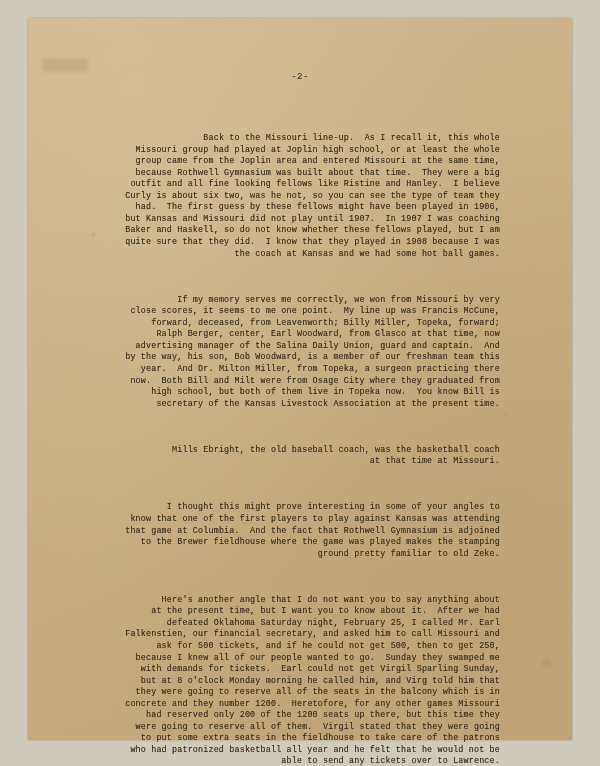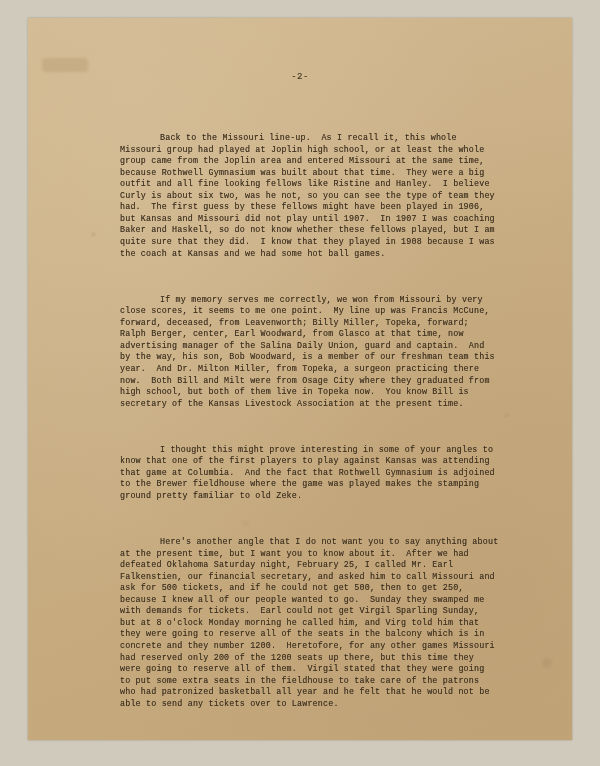--- a/index.html
+++ b/index.html
@@ -88,20 +88,21 @@
     line-height: 11.55px;
     color: #3e3120;
     letter-spacing: 0.18px;
     text-align: left;
     white-space: pre-wrap;
   }
   .para {
     margin: 0 0 11.5px 0;
     text-indent: 40px;
     white-space: pre-wrap;
+    text-align: right;
   }
   .para:last-child { margin-bottom: 0; }
   
   .body-text, .page-number {
     text-shadow: 0 0 0.6px rgba(62,49,32,0.55);
   }
 </style>
 </head>
 <body>
 
@@ -109,17 +110,18 @@
   <div class="page-sheet">
     <div class="grain"></div>
     <div class="blotch"></div>
     <div class="blotch2"></div>
 
     <div class="page-number">-2-</div>
 
     <div class="body-text">
       <p class="para">Back to the Missouri line-up.  As I recall it, this whole Missouri group had played at Joplin high school, or at least the whole group came from the Joplin area and entered Missouri at the same time, because Rothwell Gymnasium was built about that time.  They were a big outfit and all fine looking fellows like Ristine and Hanley.  I believe Curly is about six two, was he not, so you can see the type of team they had.  The first guess by these fellows might have been played in 1906, but Kansas and Missouri did not play until 1907.  In 1907 I was coaching Baker and Haskell, so do not know whether these fellows played, but I am quite sure that they did.  I know that they played in 1908 because I was the coach at Kansas and we had some hot ball games.</p>
       <p class="para">If my memory serves me correctly, we won from Missouri by very close scores, it seems to me one point.  My line up was Francis McCune, forward, deceased, from Leavenworth; Billy Miller, Topeka, forward; Ralph Berger, center, Earl Woodward, from Glasco at that time, now advertising manager of the Salina Daily Union, guard and captain.  And by the way, his son, Bob Woodward, is a member of our freshman team this year.  And Dr. Milton Miller, from Topeka, a surgeon practicing there now.  Both Bill and Milt were from Osage City where they graduated from high school, but both of them live in Topeka now.  You know Bill is secretary of the Kansas Livestock Association at the present time.</p>
+      <p class="para">Mills Ebright, the old baseball coach, was the basketball coach at that time at Missouri.</p>
       <p class="para">I thought this might prove interesting in some of your angles to know that one of the first players to play against Kansas was attending that game at Columbia.  And the fact that Rothwell Gymnasium is adjoined to the Brewer fieldhouse where the game was played makes the stamping ground pretty familiar to old Zeke.</p>
       <p class="para">Here's another angle that I do not want you to say anything about at the present time, but I want you to know about it.  After we had defeated Oklahoma Saturday night, February 25, I called Mr. Earl Falkenstien, our financial secretary, and asked him to call Missouri and ask for 500 tickets, and if he could not get 500, then to get 250, because I knew all of our people wanted to go.  Sunday they swamped me with demands for tickets.  Earl could not get Virgil Sparling Sunday, but at 8 o'clock Monday morning he called him, and Virg told him that they were going to reserve all of the seats in the balcony which is in concrete and they number 1200.  Heretofore, for any other games Missouri had reserved only 200 of the 1200 seats up there, but this time they were going to reserve all of them.  Virgil stated that they were going to put some extra seats in the fieldhouse to take care of the patrons who had patronized basketball all year and he felt that he would not be able to send any tickets over to Lawrence.</p>
     </div>
   </div>
 </div>
 
 </body></html>

